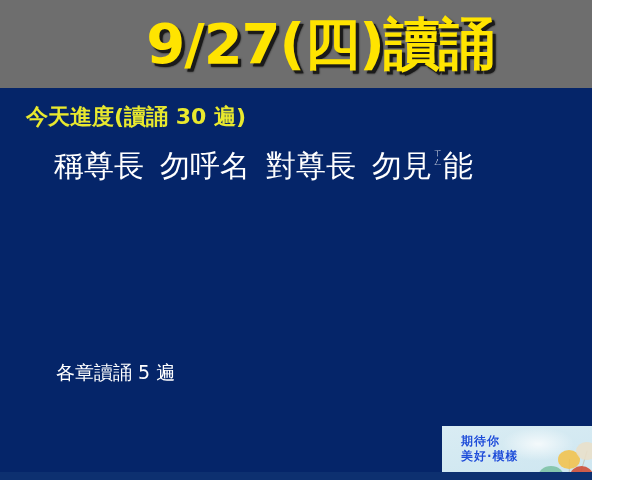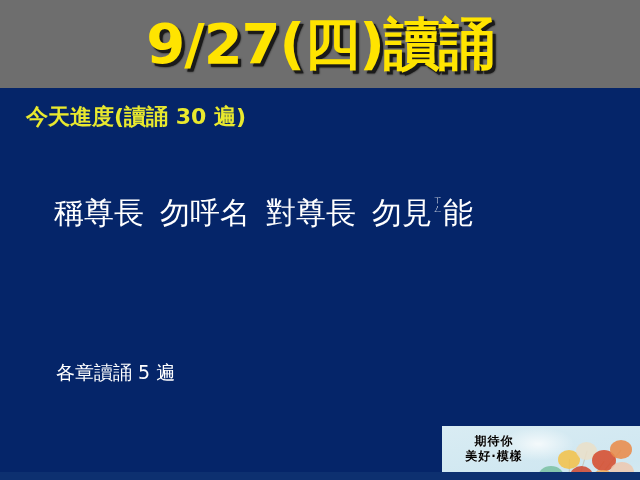--- a/index.html
+++ b/index.html
@@ -9,21 +9,21 @@
   }
   body {
     width: 640px;
     height: 480px;
     overflow: hidden;
     font-family: "DejaVu Sans", "Liberation Sans", sans-serif;
   }
 
   #slide {
     position: relative;
-    width: 640px;
+    width: 592px;
     height: 480px;
     background: #0a2a6b;
     overflow: hidden;
   }
 
   
   #header-band {
     position: absolute;
     left: 0;
     top: 0;
@@ -78,21 +78,21 @@
   #heading-summary{ top: 222px; }
 
   .sutra-line {
     position: absolute;
     left: 54px;
     font-size: 30px;
     color: #ffffff;
     white-space: nowrap;
     letter-spacing: 0px;
   }
-  #sutra-1 { top: 58px; margin-top: 47px; }
+  #sutra-1 { top: 58px; }
   #sutra-2 { top: 106px; }
   #sutra-3 { top: 154px; }
 
   .sutra-seg { display: inline-block; }
   .seg-gap   { display: inline-block; width: 16px; }
 
   
   .ruby-wrap {
     display: inline-block;
     position: relative;
@@ -146,25 +146,24 @@
     position: absolute;
     inset: 0;
     background:
       radial-gradient(ellipse 70px 34px at 24px 112px, rgba(255,255,255,0.95), rgba(255,255,255,0) 70%),
       radial-gradient(ellipse 60px 26px at 150px 124px, rgba(255,255,255,0.9), rgba(255,255,255,0) 70%),
       radial-gradient(ellipse 52px 24px at 96px 18px, rgba(255,255,255,0.75), rgba(255,255,255,0) 70%),
       linear-gradient(170deg, #d9ecf3 0%, #cfe7f1 40%, #e7f3f7 100%);
   }
   #book-title {
     position: absolute;
-    left: 6px;
+    left: 19px;
     top: 8px;
     width: 92px;
-    text-align: center;
-    color: #000000;
+    color: #1d4ed8;
     font-size: 12px;
     line-height: 15px;
     font-weight: bold;
     letter-spacing: 1px;
     text-shadow: 0 0 1px rgba(255,255,255,0.9);
   }
   #book-title .bt-line { display: block; white-space: nowrap; }
 
   .balloon {
     position: absolute;

